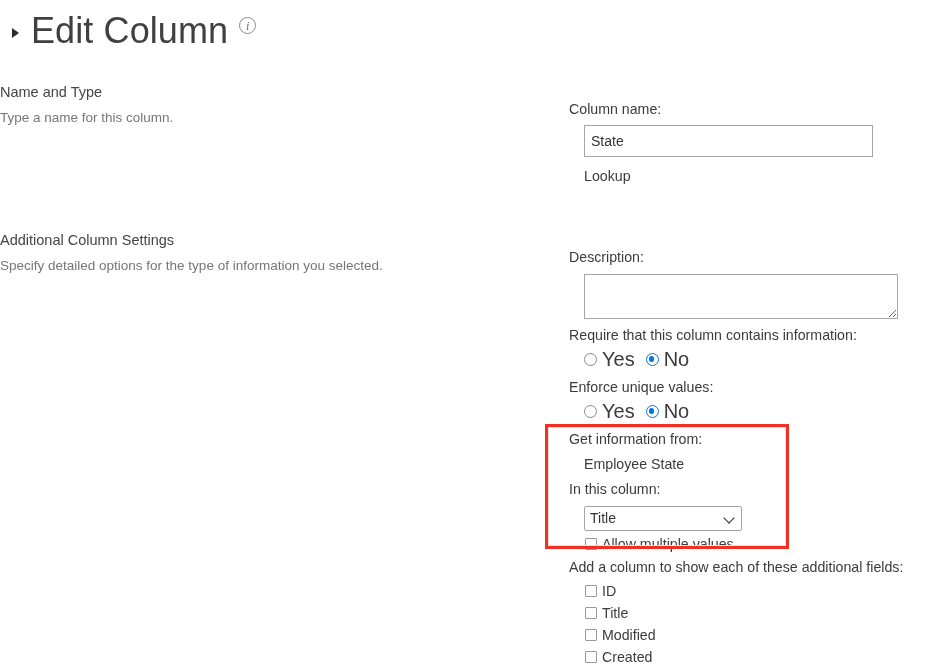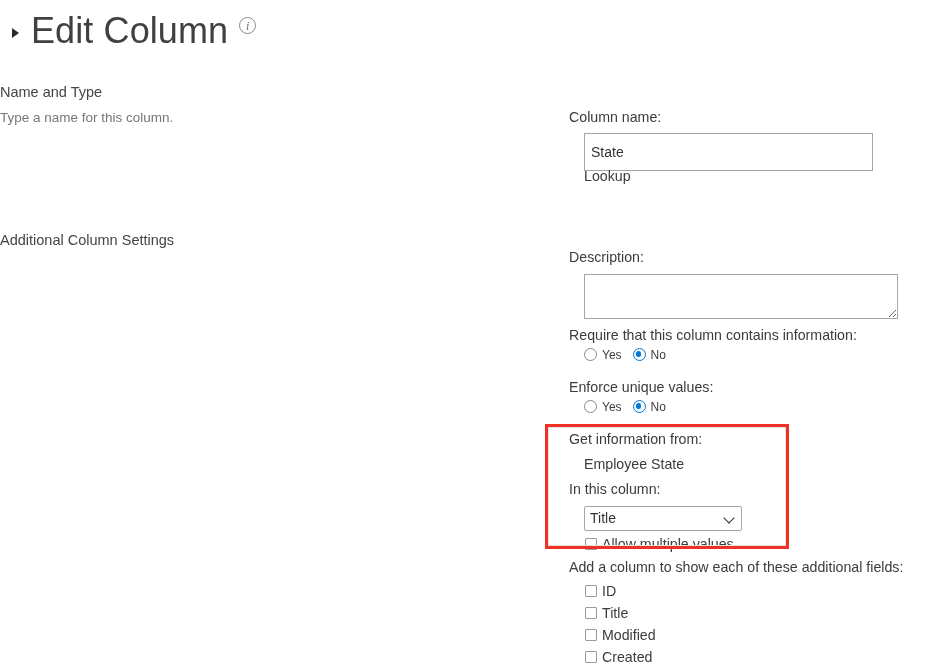--- a/index.html
+++ b/index.html
@@ -100,21 +100,21 @@
   .field-value {
     font-size: 14.2px;
     color: #3b3b3b;
     padding-left: 15px;
     line-height: 1.25;
   }
   .text-input {
     display: block;
     box-sizing: border-box;
     width: 289px;
-    height: 38px;
+    height: 32px;
     margin-left: 15px;
     padding: 2px 6px;
     font-family: "Liberation Sans", sans-serif;
     font-size: 14px;
     color: #333333;
     border: 1px solid #a6a6a6;
     background: #ffffff;
     outline: none;
   }
   .desc-textarea {
@@ -165,21 +165,21 @@
     content: "";
     position: absolute;
     left: 2.2px;
     top: 2.2px;
     width: 5.6px;
     height: 5.6px;
     border-radius: 50%;
     background: #0078d7;
   }
   .radio-label {
-    font-size: 12px;
+    font-size: 20px;
     color: #3b3b3b;
   }
 
   
   .checkbox-row {
     display: flex;
     align-items: center;
     padding-left: 15px;
     margin-top: 3px;
   }
@@ -263,25 +263,26 @@
   <div class="info-icon">i</div>
 </div>
 
 <div class="left-col abs" id="name-type-block" style="top:84px;">
   <p class="section-heading">Name and Type</p>
   <p class="section-sub">Type a name for this column.</p>
 </div>
 
 <div class="left-col abs" id="additional-block" style="top:232px;">
   <p class="section-heading">Additional Column Settings</p>
+  <p class="section-sub">Specify detailed options for the type of information you selected.</p>
 </div>
 
 <div class="right-col">
 
-  <div class="abs" style="top:109px;">
+  <div class="abs" style="top:101px;">
     <div class="field-label">Column name:</div>
     <input class="text-input" type="text" style="margin-top: 6px;" value="State">
   </div>
 
   <div class="abs" style="top:161px;">
     <div class="field-value" style="margin-top:7px;">Lookup</div>
   </div>
 
   <div class="abs" style="top:249px;">
     <div class="field-label">Description:</div>

